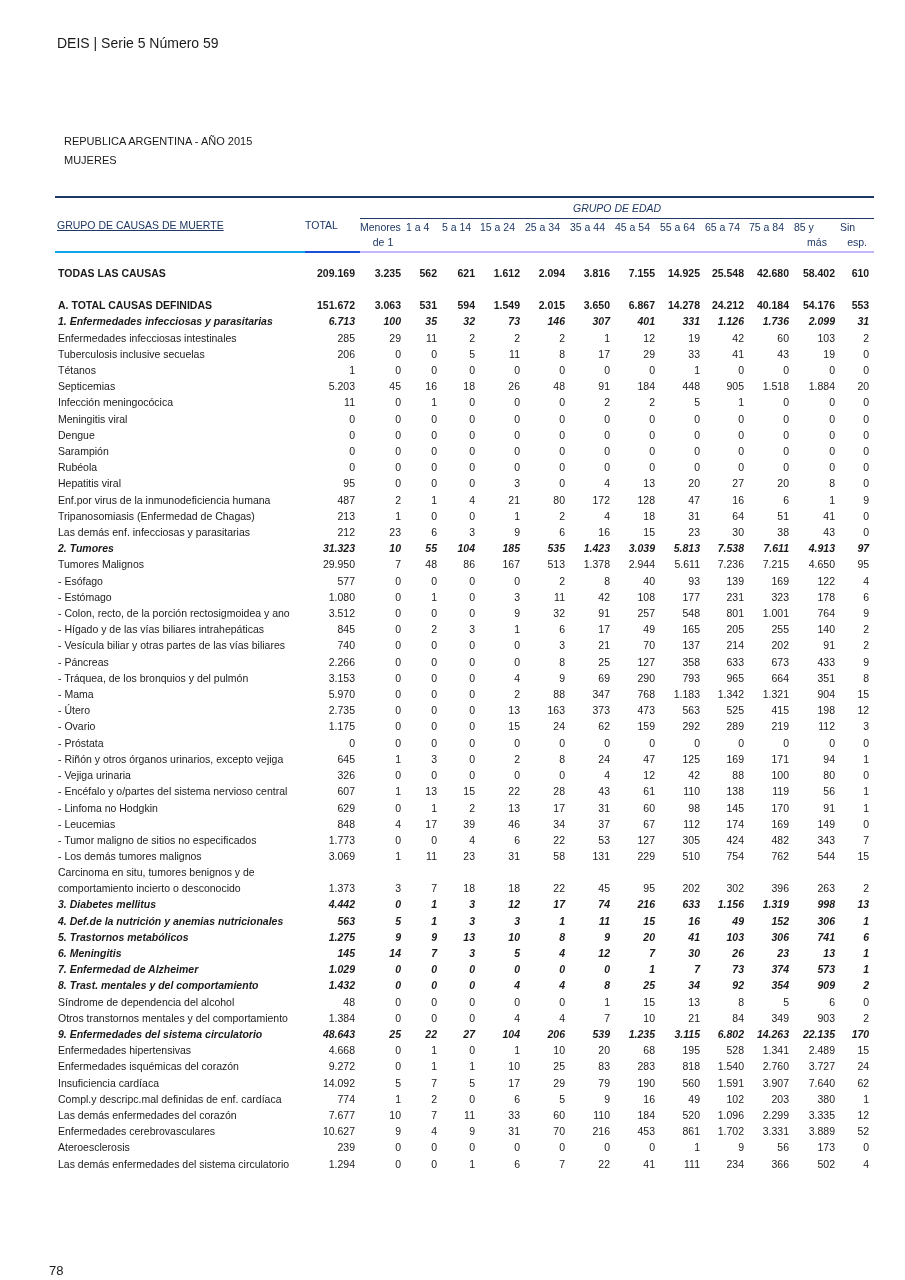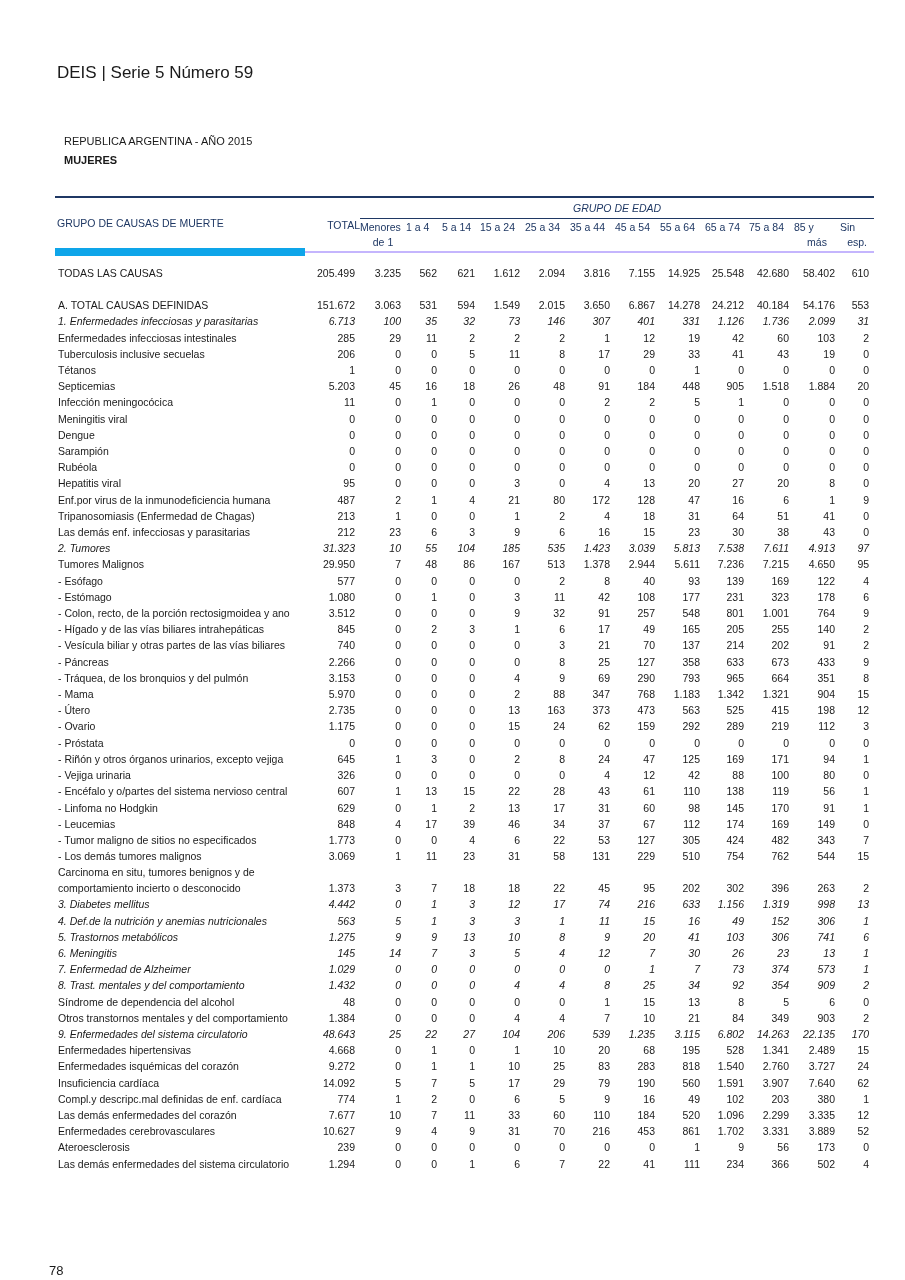--- a/index.html
+++ b/index.html
@@ -1,39 +1,39 @@
 <!DOCTYPE html>
 <html><head>
 <meta charset="utf-8">
 <style>
   * { box-sizing: border-box; }
   html,body { margin:0; padding:0; }
   body {
     width:905px; height:1280px; background:#ffffff; position:relative;
     font-family:"Liberation Sans", sans-serif; color:#1a1a1a;
   }
-  .doc-header { position:absolute; left:57px; top:63px; font-size:17px; color:#1a1a1a; }
+  .doc-header { position:absolute; left:57px; top:35px; font-size:14px; color:#1a1a1a; }
   .title-block { position:absolute; left:64px; top:132px; font-size:11px; line-height:18.8px; color:#1a1a1a; }
-  .title-block .t3 { font-weight:bold; }
+  .title-block .t3 { font-weight:normal; }
   .table-wrap { position:absolute; left:55px; top:196px; width:816px; }
   table {
     width:816px; border-collapse:collapse; table-layout:fixed;
     font-size:10.5px; border-top:2px solid #1f3864;
   }
   thead th { color:#1f3864; font-weight:normal; font-size:10.5px; padding:0; white-space:nowrap; }
-  .h-label { text-align:left; vertical-align:middle; padding-left:2px; border-bottom:8px solid #0ea5e9; }
-  .h-total { text-align:right; vertical-align:middle; border-bottom:2px solid #c4b5fd; }
+  .h-label { text-align:left; vertical-align:middle; padding-left:2px; border-bottom:2px solid #0ea5e9;text-decoration:underline; }
+  .h-total { text-align:left; vertical-align:middle; border-bottom:2px solid #1d4ed8; }
   .h-span  { height:21px; text-align:center; vertical-align:middle; border-bottom:1px solid #1f3864;font-style:italic; }
   .h-c1 { height:18px; text-align:left; vertical-align:middle; }
   .h-c2 { height:16px; text-align:center; vertical-align:top; border-bottom:2px solid #c4b5fd; }
   tbody td { height:16.2px; padding:0; line-height:16.2px; white-space:nowrap; }
   td.lbl { text-align:left; padding-left:3px; overflow:visible; }
   td.num { text-align:right; padding-right:5px; }
-  tr.bold { font-weight:normal; }
-  tr.bolditalic { font-weight:normal; font-style:italic; }
+  tr.bold { font-weight:bold; }
+  tr.bolditalic { font-weight:bold; font-style:italic; }
   tr.spacer td { height:13px; }
   tr.gap td { height:16px; }
   tr.two-line td { height:32px; vertical-align:bottom; line-height:16px; }
   .page-number { position:absolute; left:49px; top:1263px; font-size:13px; }
 </style>
 </head>
 <body>
 
 <div class="doc-header">DEIS | Serie 5 Número 59</div>
 
@@ -94,21 +94,21 @@
           <th class="h-c2">más</th>
           <th class="h-c2">esp.</th>
         </tr>
       </thead>
       <tbody>
         <tr class="spacer">
           <td colspan="14"></td>
         </tr>
         <tr class="bold">
           <td class="lbl">TODAS LAS CAUSAS</td>
-          <td class="num">205.499</td>
+          <td class="num">209.169</td>
           <td class="num">3.235</td>
           <td class="num">562</td>
           <td class="num">621</td>
           <td class="num">1.612</td>
           <td class="num">2.094</td>
           <td class="num">3.816</td>
           <td class="num">7.155</td>
           <td class="num">14.925</td>
           <td class="num">25.548</td>
           <td class="num">42.680</td>

